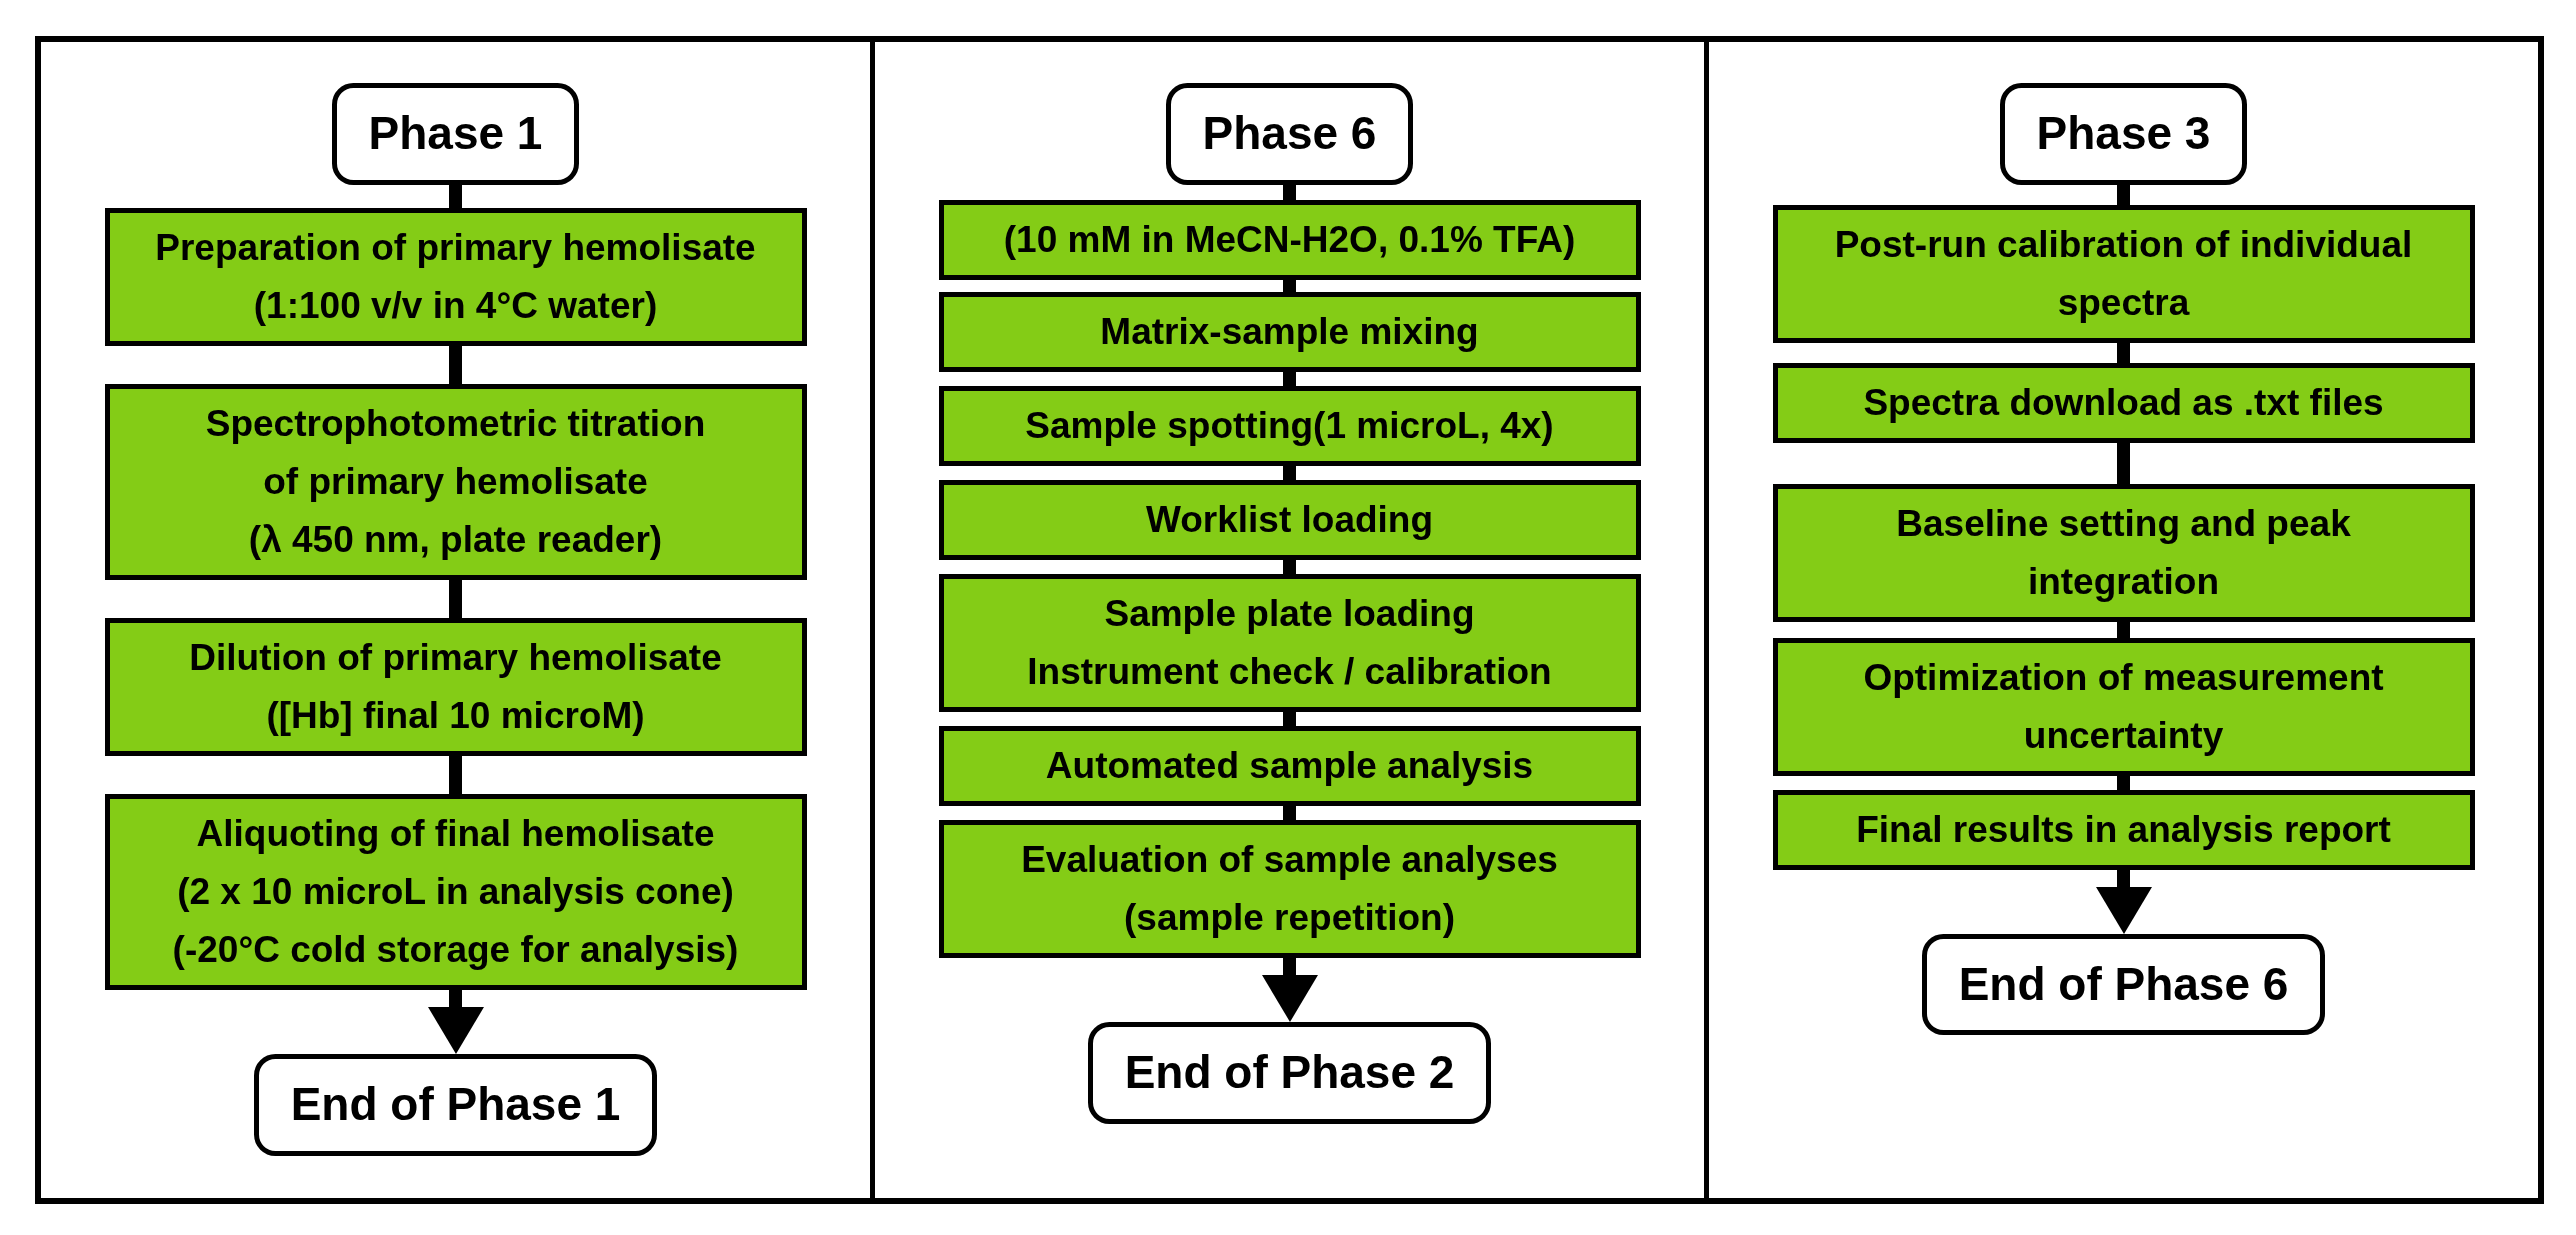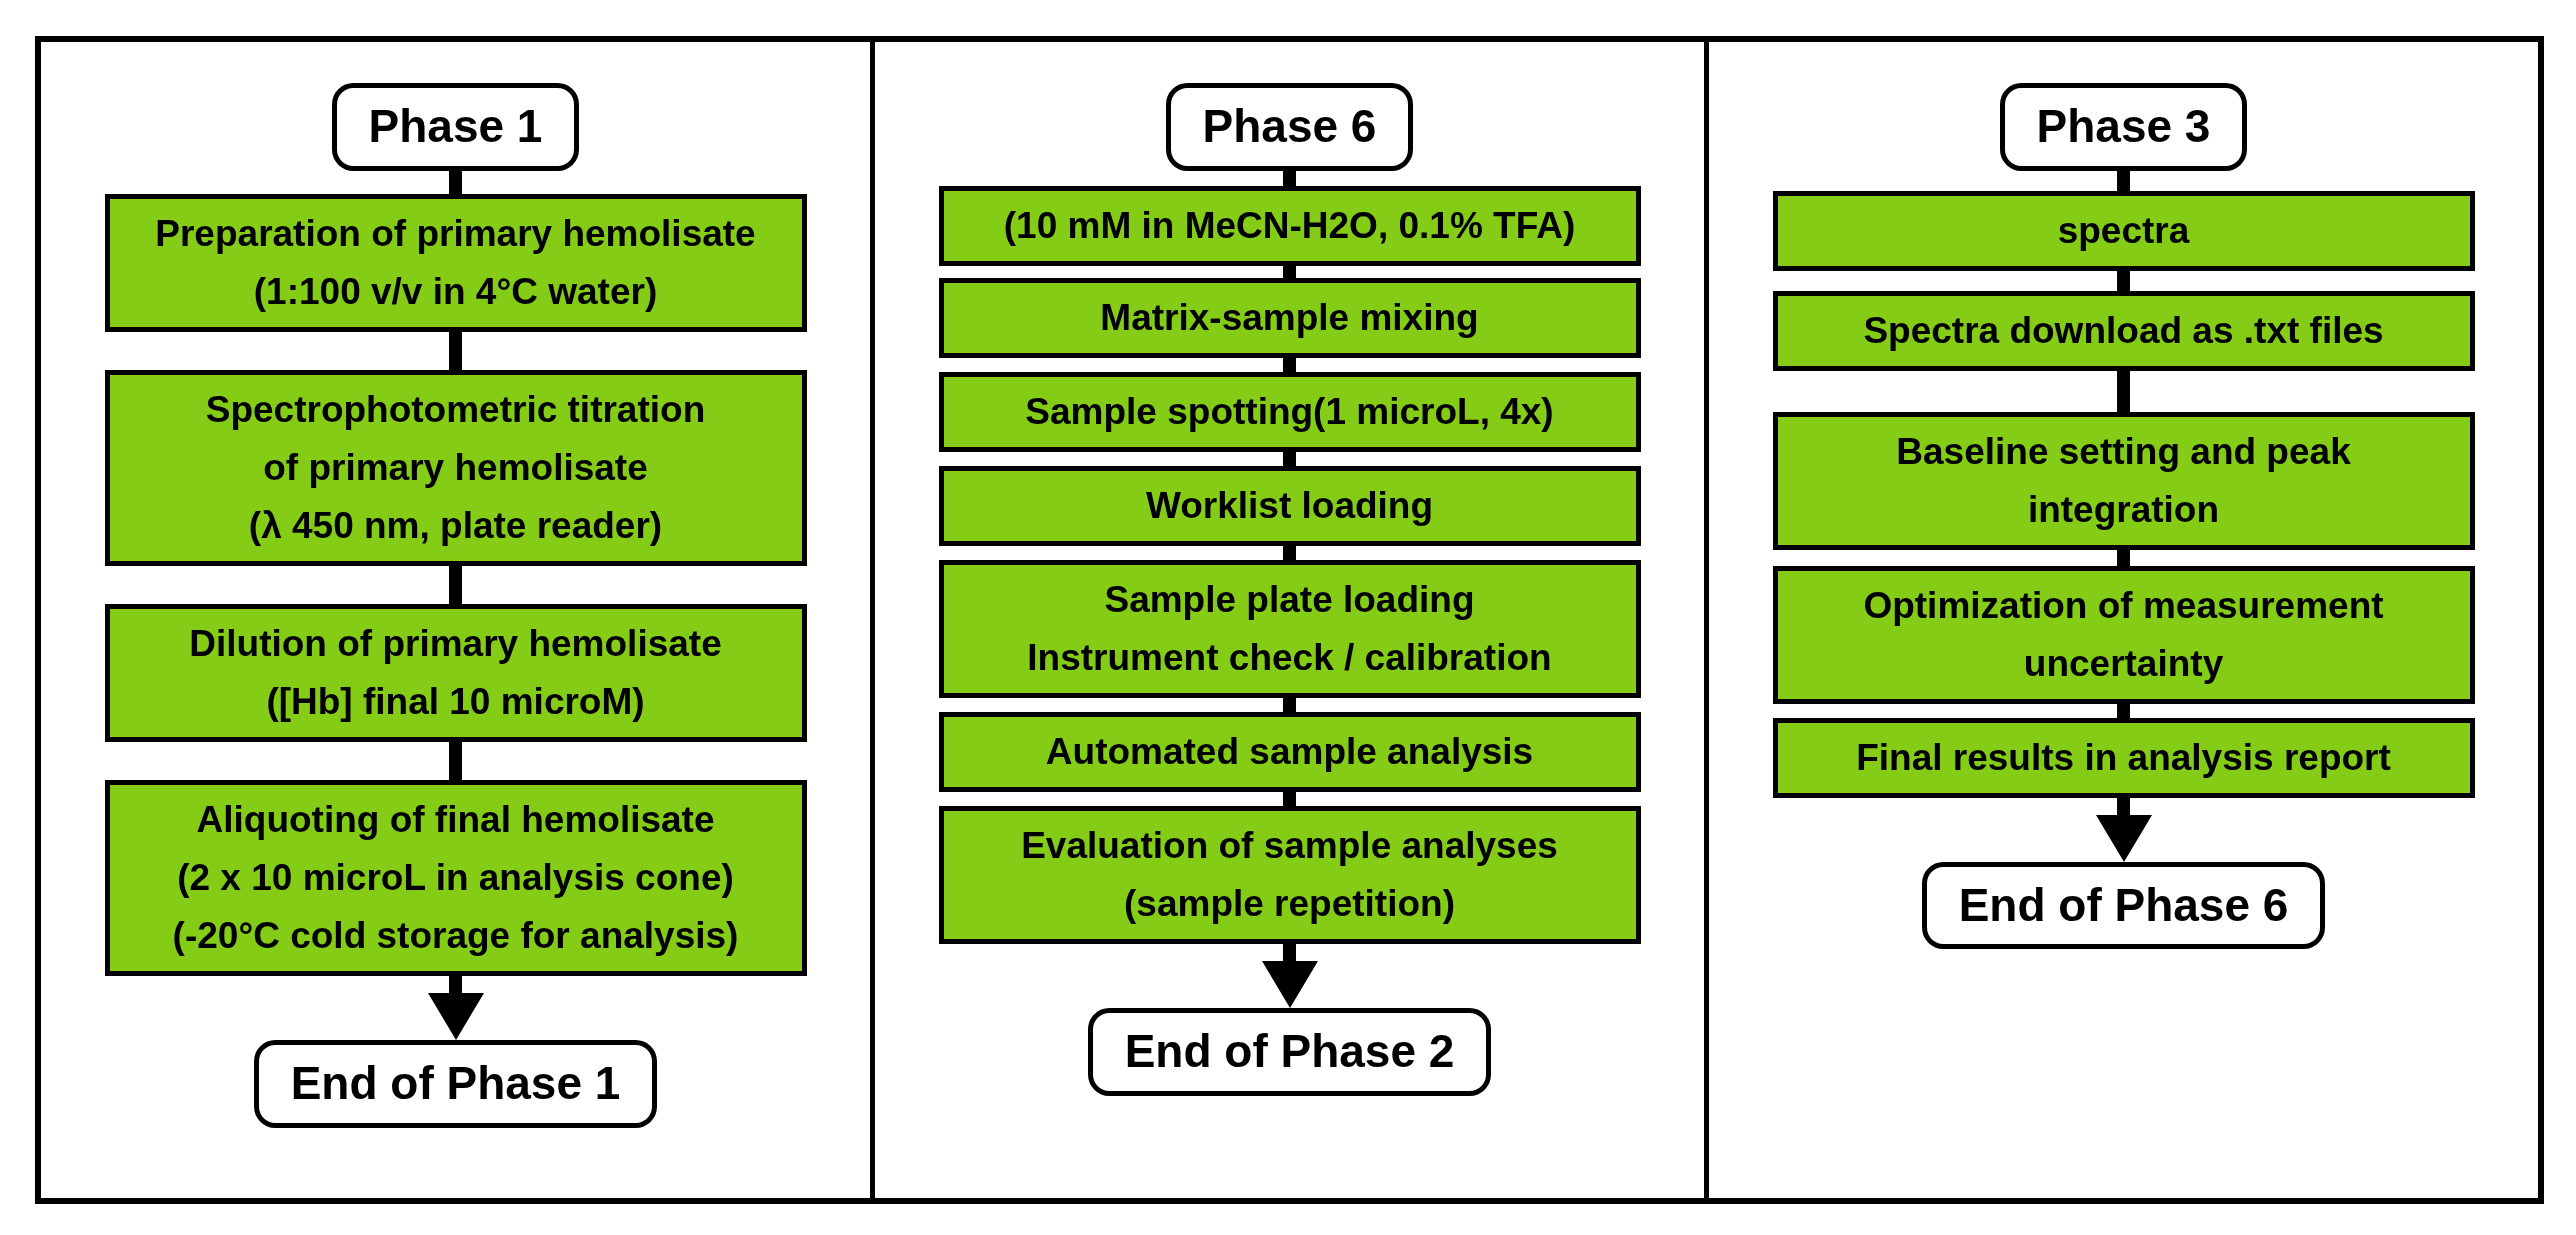--- a/index.html
+++ b/index.html
@@ -36,21 +36,21 @@
     min-width: 0;
   }
   .column.divided { border-right: 5.4px solid #000000; }
 
   .badge {
     border: 5.4px solid #000000;
     border-radius: 21.4px;
     background: #ffffff;
     font-size: 46px;
     line-height: 1.25;
-    padding: 10px 32px;
+    padding: 17px 32px;
     white-space: nowrap;
     text-align: center;
     z-index: 2;
   }
 
   .step {
     width: 702px;
     border: 5.4px solid #000000;
     background: #84cc16;
     text-align: center;
@@ -183,20 +183,21 @@
     </div>
 
     <div class="badge">End of Phase 2</div>
   </div>
 
   <div class="column">
     <div class="badge">Phase 3</div>
     <div class="stem c26"></div>
 
     <div class="step">
+      <div class="line">Post-run calibration of individual</div>
       <div class="line">spectra</div>
     </div>
     <div class="stem c26"></div>
 
     <div class="step">
       <div class="line">Spectra download as .txt files</div>
     </div>
     <div class="stem c34"></div>
 
     <div class="stem c20"></div>

